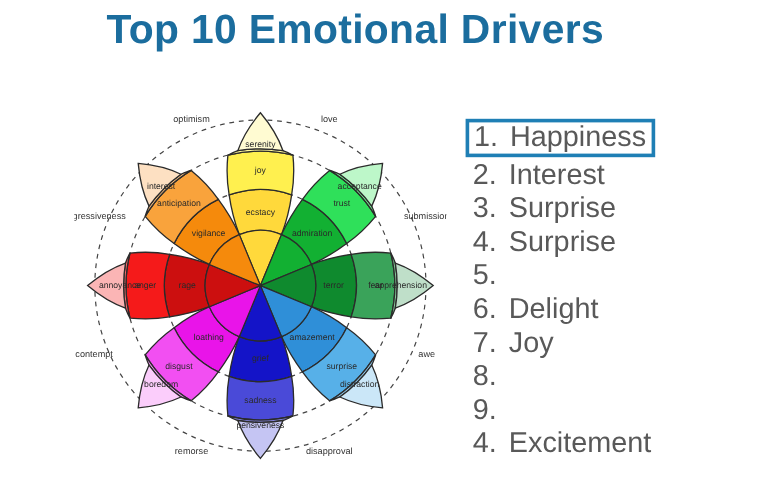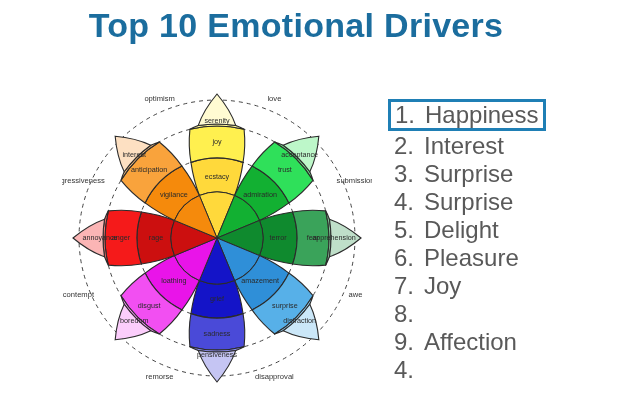--- a/index.html
+++ b/index.html
@@ -213,35 +213,34 @@
       <div class="driver-row">
         <span class="num">3.</span>
         <span>Surprise</span>
       </div>
       <div class="driver-row">
         <span class="num">4.</span>
         <span>Surprise</span>
       </div>
       <div class="driver-row">
         <span class="num">5.</span>
+      </div>
+      <div class="driver-row">
+        <span class="num">6.</span>
         <span>Delight</span>
-      </div>
-      <div class="driver-row">
-        <span class="num">6.</span>
-        <span>Pleasure</span>
       </div>
       <div class="driver-row">
         <span class="num">7.</span>
         <span>Joy</span>
       </div>
       <div class="driver-row">
         <span class="num">8.</span>
       </div>
       <div class="driver-row">
         <span class="num">9.</span>
-        <span>Affection</span>
       </div>
       <div class="driver-row">
         <span class="num">4.</span>
+        <span>Excitement</span>
       </div>
     </div>
 
 </div>
 
 </body></html>

